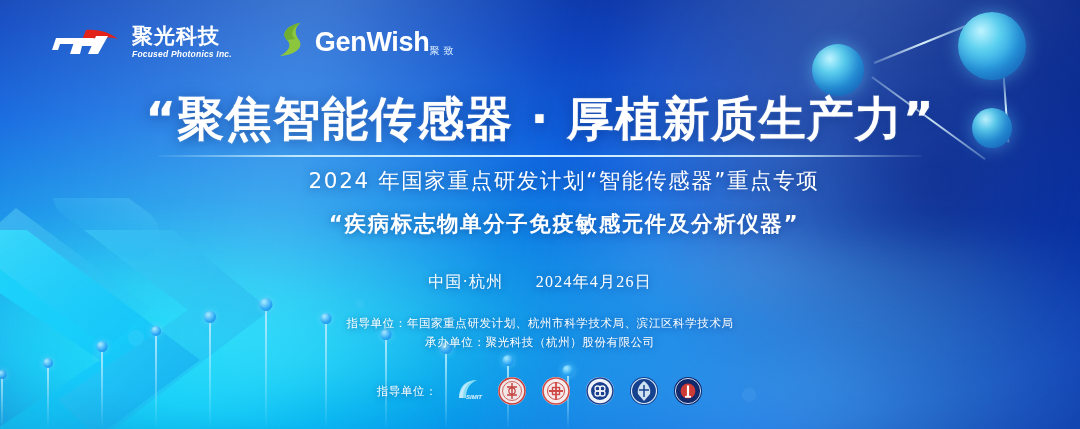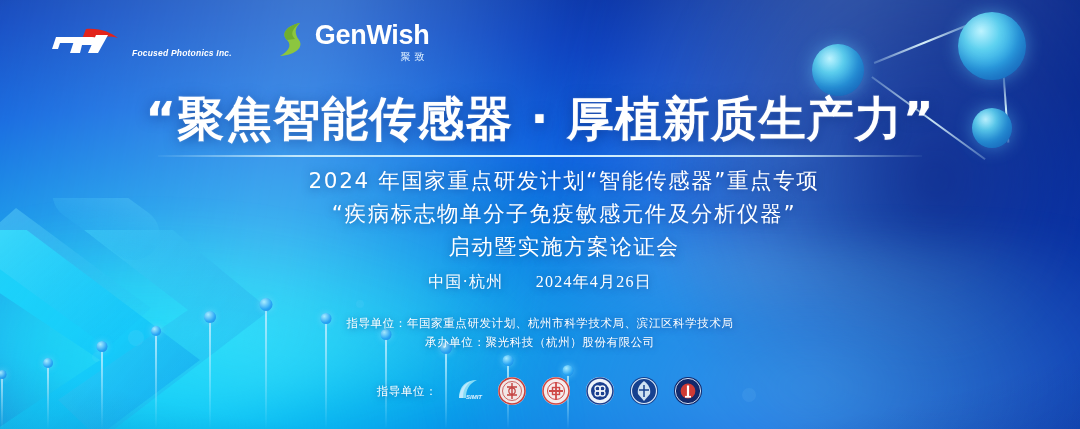--- a/index.html
+++ b/index.html
@@ -101,21 +101,21 @@
   .fpi-words{ display:flex; flex-direction:column; line-height:1; }
   .fpi-cn{
     font-size:21px; font-weight:700; color:#ffffff; letter-spacing:1px;
     font-family:"DejaVu Sans","Liberation Sans",sans-serif;
   }
   .fpi-en{
     font-size:8.5px; font-weight:700; color:#ffffff; letter-spacing:.2px;
     margin-top:3px; font-style:italic;
   }
   .gw{ display:flex; align-items:center; gap:7px; }
-  .gw-words{ display:flex; flex-direction:column; align-items:flex-end; line-height:1; }
+  .gw-words{ display:flex; align-items:flex-end; line-height:1; }
   .gw-en{ font-size:27px; font-weight:600; color:#ffffff; letter-spacing:-.3px; }
   .gw-cn{
     font-size:10px; color:#dff0ff; letter-spacing:4px; margin-top:3px; margin-right:1px;
     font-family:"DejaVu Sans","Liberation Sans",sans-serif;
   }
 
   .headline{
     position:absolute; top:88px; left:0; right:0; text-align:center;
     font-family:"DejaVu Sans","Liberation Sans",sans-serif;
     font-size:47px; font-weight:700; color:#ffffff;
@@ -127,21 +127,21 @@
     background:linear-gradient(90deg, rgba(190,235,255,.05), rgba(215,245,255,.85) 18%, rgba(225,250,255,.95) 50%, rgba(215,245,255,.85) 82%, rgba(190,235,255,.05));
   }
 
   .sublines{
     position:absolute; top:165px; left:0; right:0; text-align:center;
     font-family:"DejaVu Sans","Liberation Sans",sans-serif;
     color:#ffffff;
     padding-left:48px;
   }
   .sub1{ font-size:21.5px; font-weight:500; letter-spacing:1.6px; line-height:1.45; text-shadow:0 1px 8px rgba(6,40,120,.5); }
-  .sub2{ font-size:21.5px; font-weight:400; letter-spacing:1.6px; line-height:1.45; text-shadow:0 1px 8px rgba(6,40,120,.5); margin-top:2px;}
+  .sub2{ font-size:21.5px; font-weight:700; letter-spacing:1.6px; line-height:1.45; text-shadow:0 1px 8px rgba(6,40,120,.5); margin-top:12px;}
   .sub3{ font-size:21.5px; font-weight:500; letter-spacing:1.6px; line-height:1.45; text-shadow:0 1px 8px rgba(6,40,120,.5); margin-top:2px;}
 
   .meta{
     position:absolute; top:272px; left:0; right:0; text-align:center;
     font-family:Liberation Serif, serif;
     font-size:16px; color:#ffffff; font-weight:500; letter-spacing:1.2px;
     text-shadow:0 1px 7px rgba(6,40,120,.5);
   }
   .meta .gap{ display:inline-block; width:22px; }
 
@@ -276,20 +276,21 @@
       <div class="fpi">
         <span class="fpi-mark">
           <svg width="72" height="30" viewBox="0 0 72 30">
             <path d="M34 2 C48 1 58 5 66 11 C58 9 48 9 40 12 L30 12 Z" fill="#e2231a"></path>
             <path d="M2 10 L26 10 L22 16 L6 16 L4 22 L-2 22 Z" fill="#ffffff" transform="translate(2,0)"></path>
             <path d="M16 10 L40 10 C46 10 48 14 44 18 L30 18 L28 26 L18 26 L22 14 Z" fill="#ffffff"></path>
             <path d="M44 8 L56 8 L46 26 L36 26 Z" fill="#ffffff"></path>
           </svg>
         </span>
         <span class="fpi-words">
+          <span class="fpi-cn">聚光科技</span>
           <span class="fpi-en">Focused Photonics Inc.</span>
         </span>
       </div>
 
       <div class="gw">
         <span>
           <svg width="30" height="40" viewBox="0 0 30 40">
             <path d="M22 3 C8 6 3 14 9 20 C15 26 9 32 2 36 C18 35 26 27 21 20 C16 13 17 8 22 3 Z" fill="#8cc63f"></path>
             <path d="M9 20 C3 14 8 6 22 3 C14 9 12 14 17 19 Z" fill="#6fae2e"></path>
           </svg>
@@ -301,21 +302,20 @@
       </div>
 
     </div>
 
     <div class="headline">“聚焦智能传感器 · 厚植新质生产力”</div>
     <div class="rule"></div>
 
     <div class="sublines">
       <div class="sub1">2024 年国家重点研发计划“智能传感器”重点专项</div>
       <div class="sub2">“疾病标志物单分子免疫敏感元件及分析仪器”</div>
-      <div class="sub3">启动暨实施方案论证会</div>
     </div>
 
     <div class="meta">
       <span>中国·杭州</span>
       <span class="gap"></span>
       <span>2024年4月26日</span>
     </div>
 
     <div class="orgs">
       <div>指导单位：年国家重点研发计划、杭州市科学技术局、滨江区科学技术局</div>

